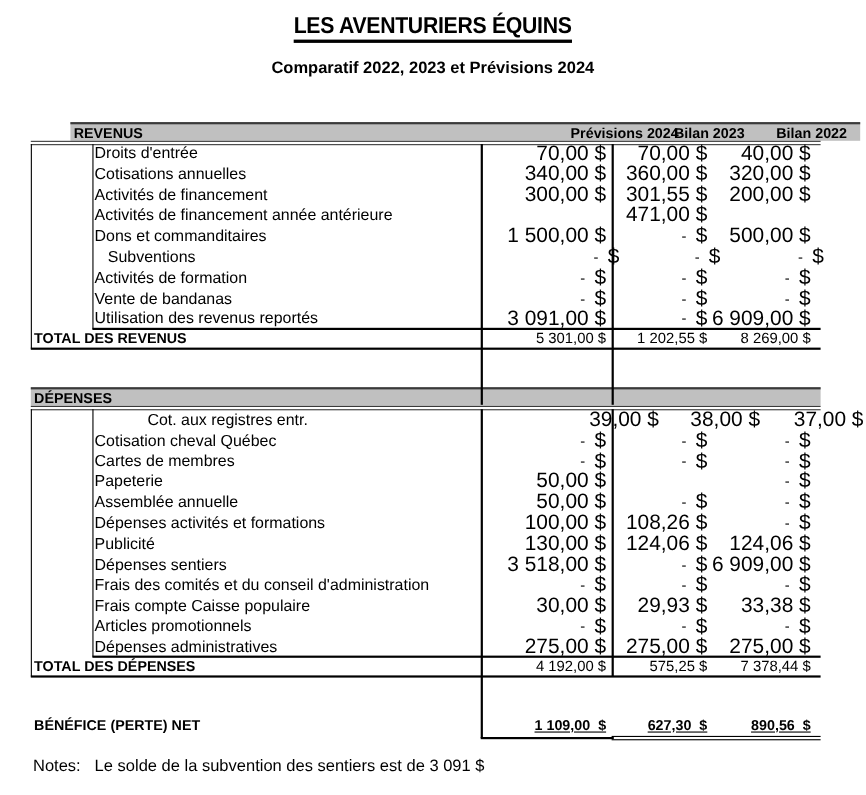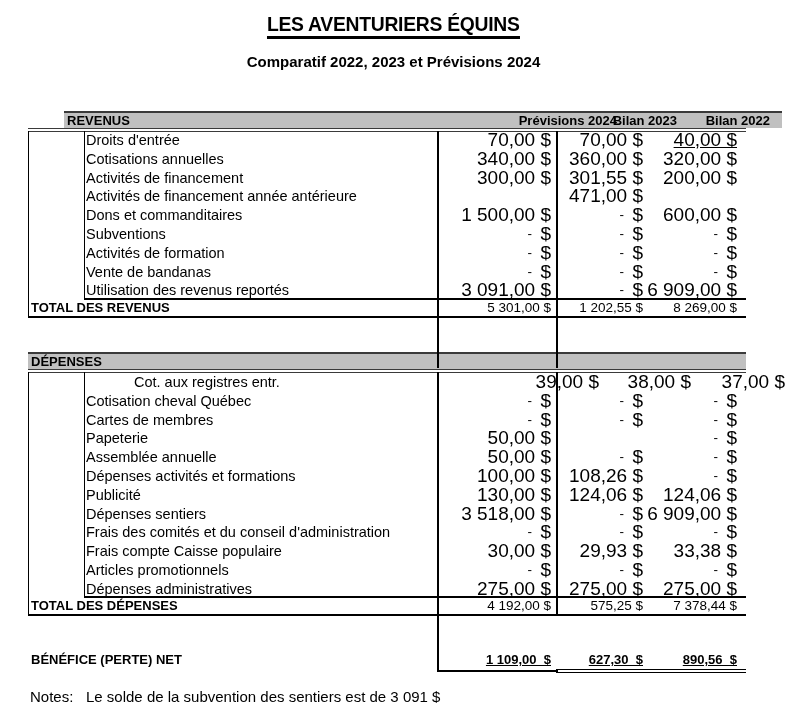--- a/index.html
+++ b/index.html
@@ -59,21 +59,21 @@
   <span class="c2">Bilan 2023</span>
   <span class="c3">Bilan 2022</span>
 </div>
 <div class="hdr-dbl" style="top:128px;"></div>
 
 <div id="revenus-rows">
     <div class="row" style="top: 131px;">
       <span class="lbl">Droits d'entrée</span>
       <span class="v" style="right: 195px;">70,00 $</span>
       <span class="v" style="right: 103px;">70,00 $</span>
-      <span class="v" style="right: 9px; text-decoration: underline;">40,00 $</span>
+      <span class="v" style="right: 9px;">40,00 $</span>
     </div>
     <div class="row" style="top: 149.8px;">
       <span class="lbl">Cotisations annuelles</span>
       <span class="v" style="right: 195px;">340,00 $</span>
       <span class="v" style="right: 103px;">360,00 $</span>
       <span class="v" style="right: 9px;">320,00 $</span>
     </div>
     <div class="row" style="top: 168.6px;">
       <span class="lbl">Activités de financement</span>
       <span class="v" style="right: 195px;">300,00 $</span>
@@ -82,23 +82,23 @@
     </div>
     <div class="row" style="top: 187.4px;">
       <span class="lbl">Activités de financement année antérieure</span>
       <span class="v" style="right: 103px;">471,00 $</span>
     </div>
     <div class="row" style="top: 206.2px;">
       <span class="lbl">Dons et commanditaires</span>
       <span class="v" style="right: 195px;">1 500,00 $</span>
       <span class="dash" style="right: 122px;">-</span>
       <span class="v" style="right: 103px;">$</span>
-      <span class="v" style="right: 9px;">600,00 $</span>
-    </div>
-    <div class="row" style="top: 225px;">
+      <span class="v" style="right: 9px;">500,00 $</span>
+    </div>
+    <div class="row" style="top: 225px; margin-left: 12px;">
       <span class="lbl">Subventions</span>
       <span class="dash" style="right: 214px;">-</span>
       <span class="v" style="right: 195px;">$</span>
       <span class="dash" style="right: 122px;">-</span>
       <span class="v" style="right: 103px;">$</span>
       <span class="dash" style="right: 28px;">-</span>
       <span class="v" style="right: 9px;">$</span>
     </div>
     <div class="row" style="top: 243.8px;">
       <span class="lbl">Activités de formation</span>

